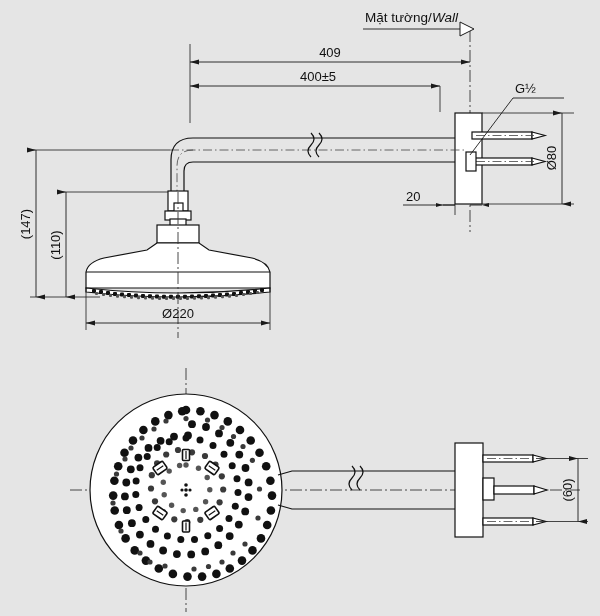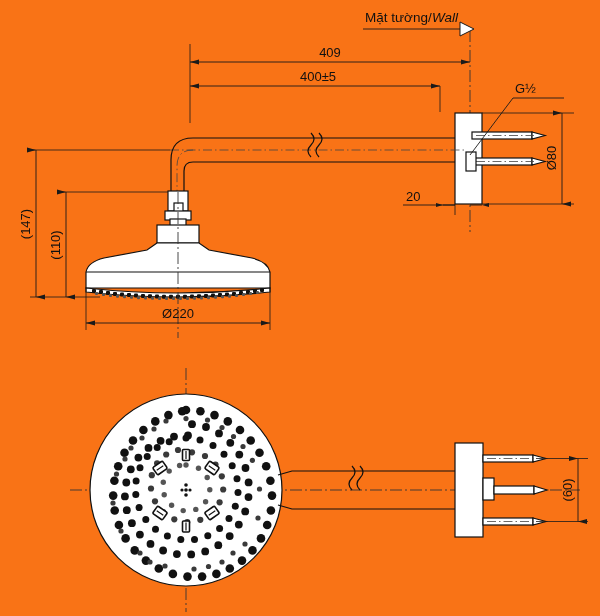--- a/index.html
+++ b/index.html
@@ -10,21 +10,21 @@
   body {
     width: 600px;
     height: 616px;
     font-family: "Liberation Sans", sans-serif;
     overflow: hidden;
   }
   #drawing-root {
     position: relative;
     width: 600px;
     height: 616px;
-    background: #f97316;
+    background: #e5e5e5;
   }
   svg#technical-drawing {
     display: block;
     width: 600px;
     height: 616px;
   }
   .ln-thin {
     fill: none;
     stroke: #1a1a1a;
     stroke-width: 0.8;

